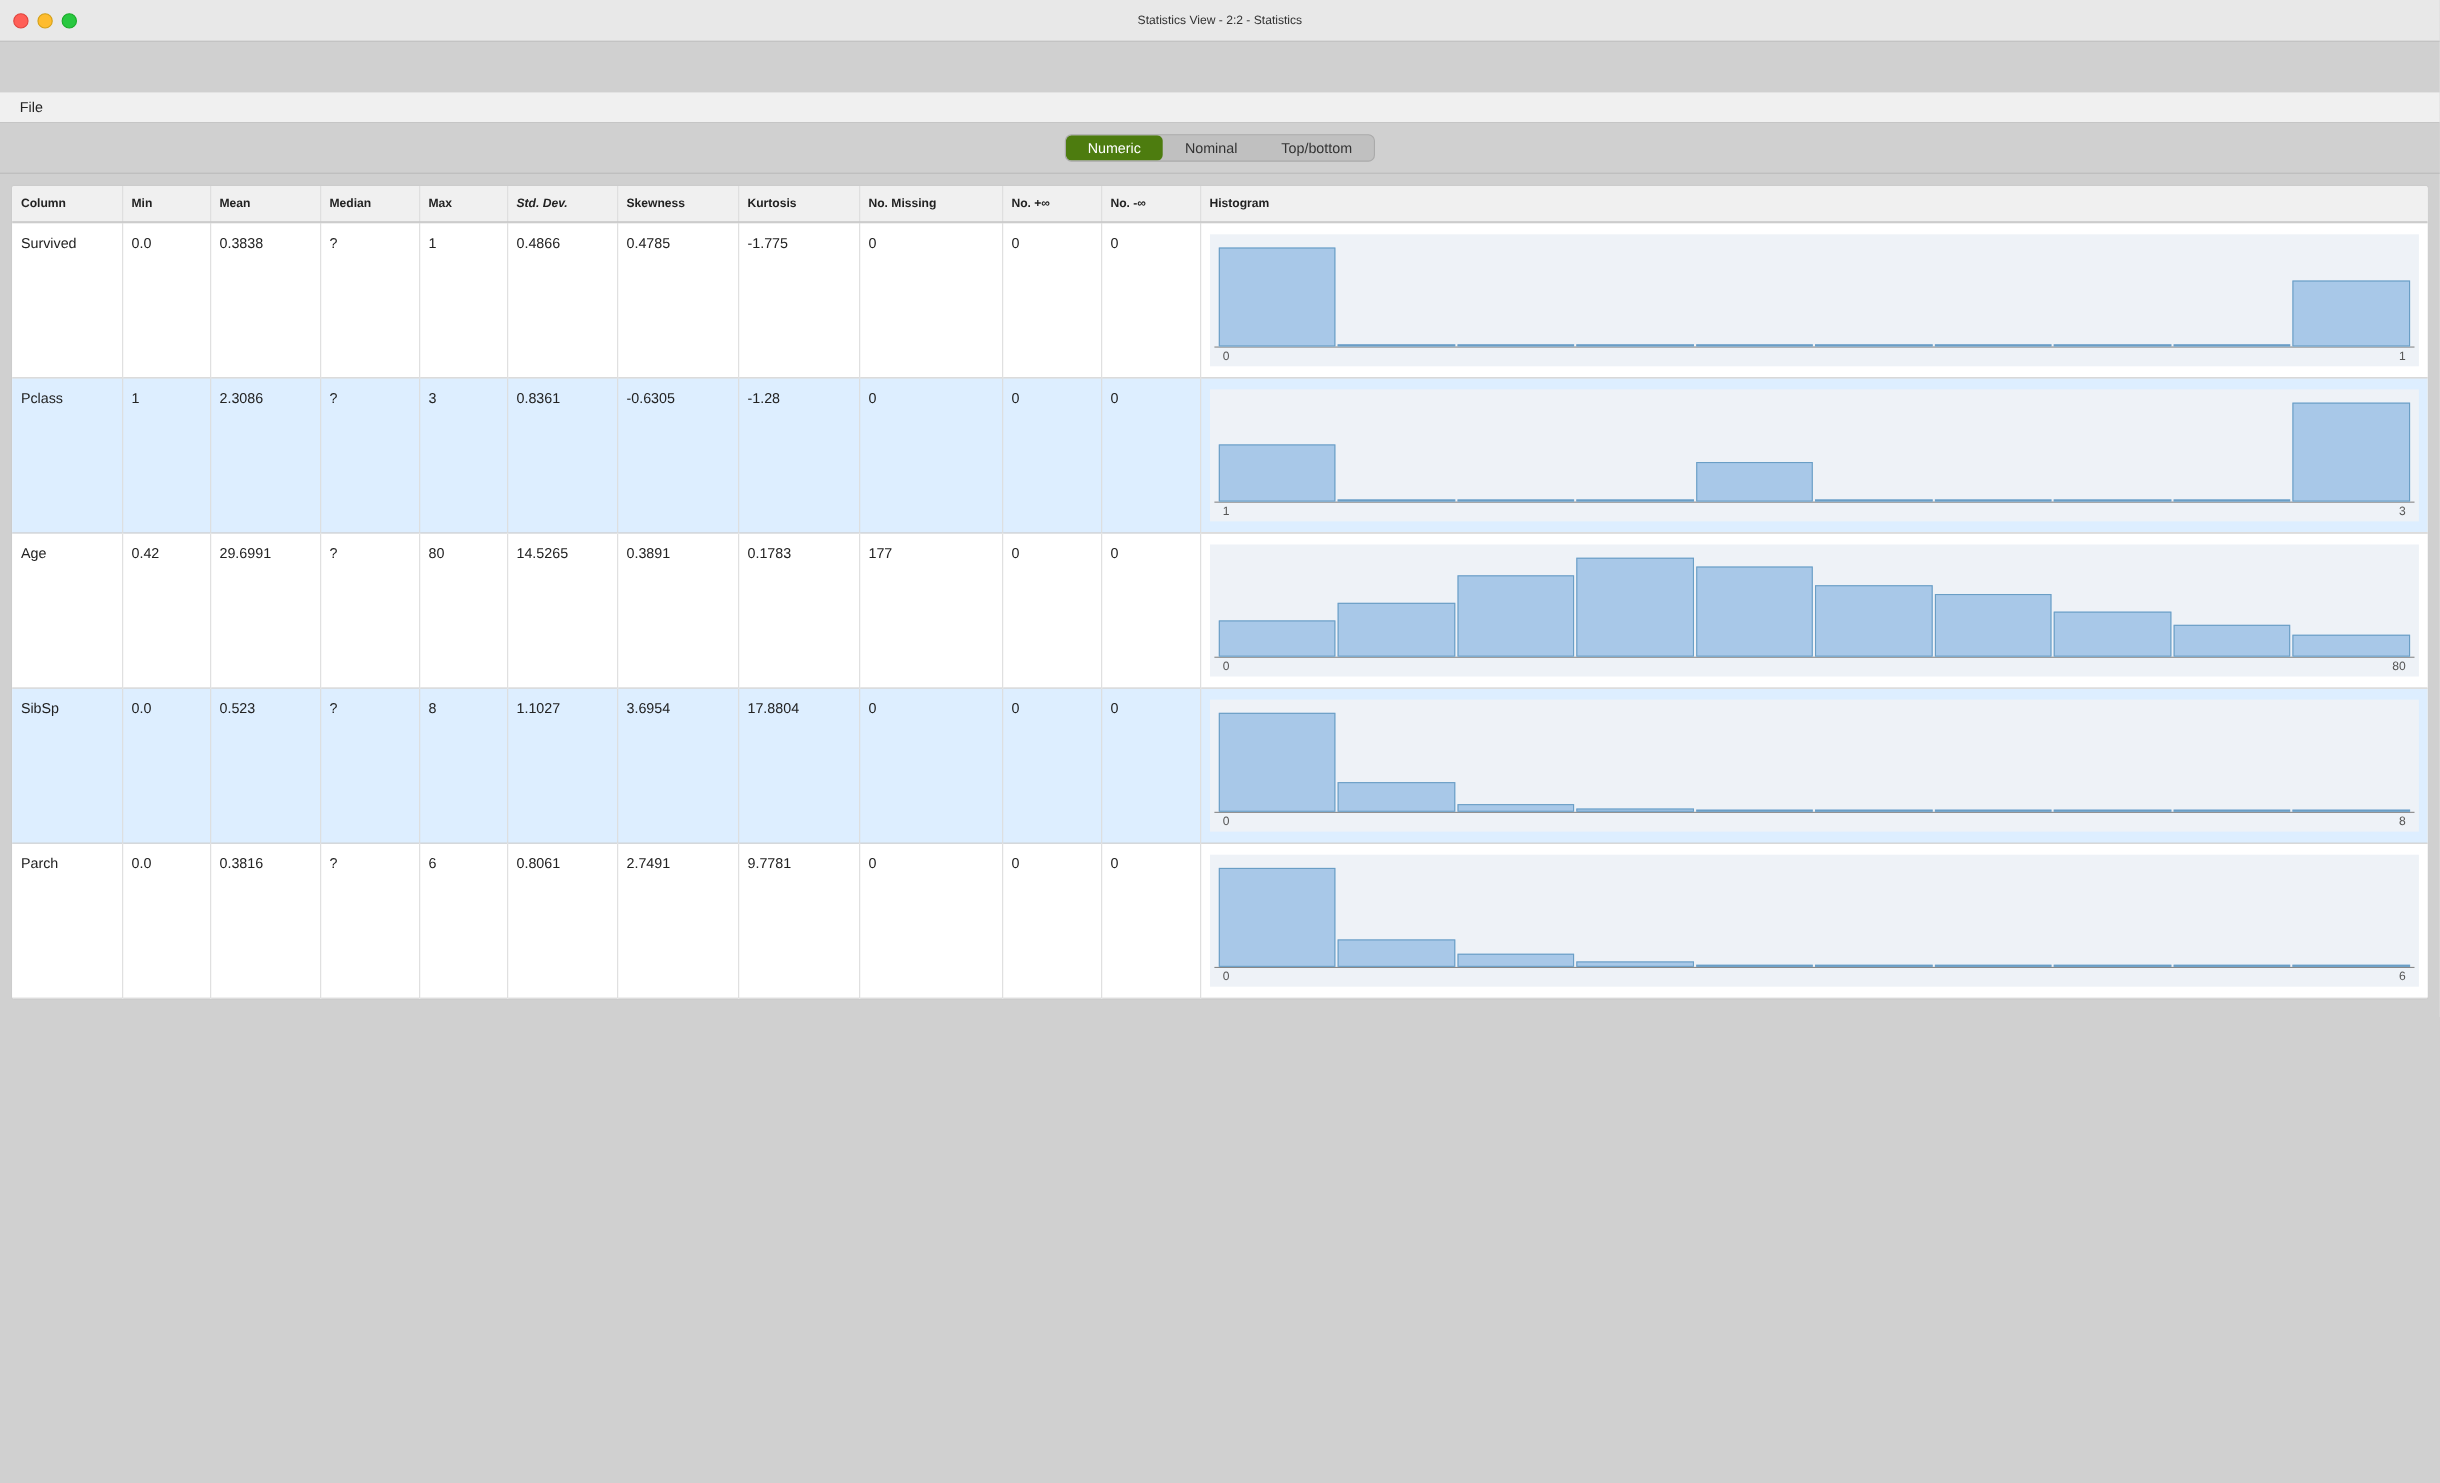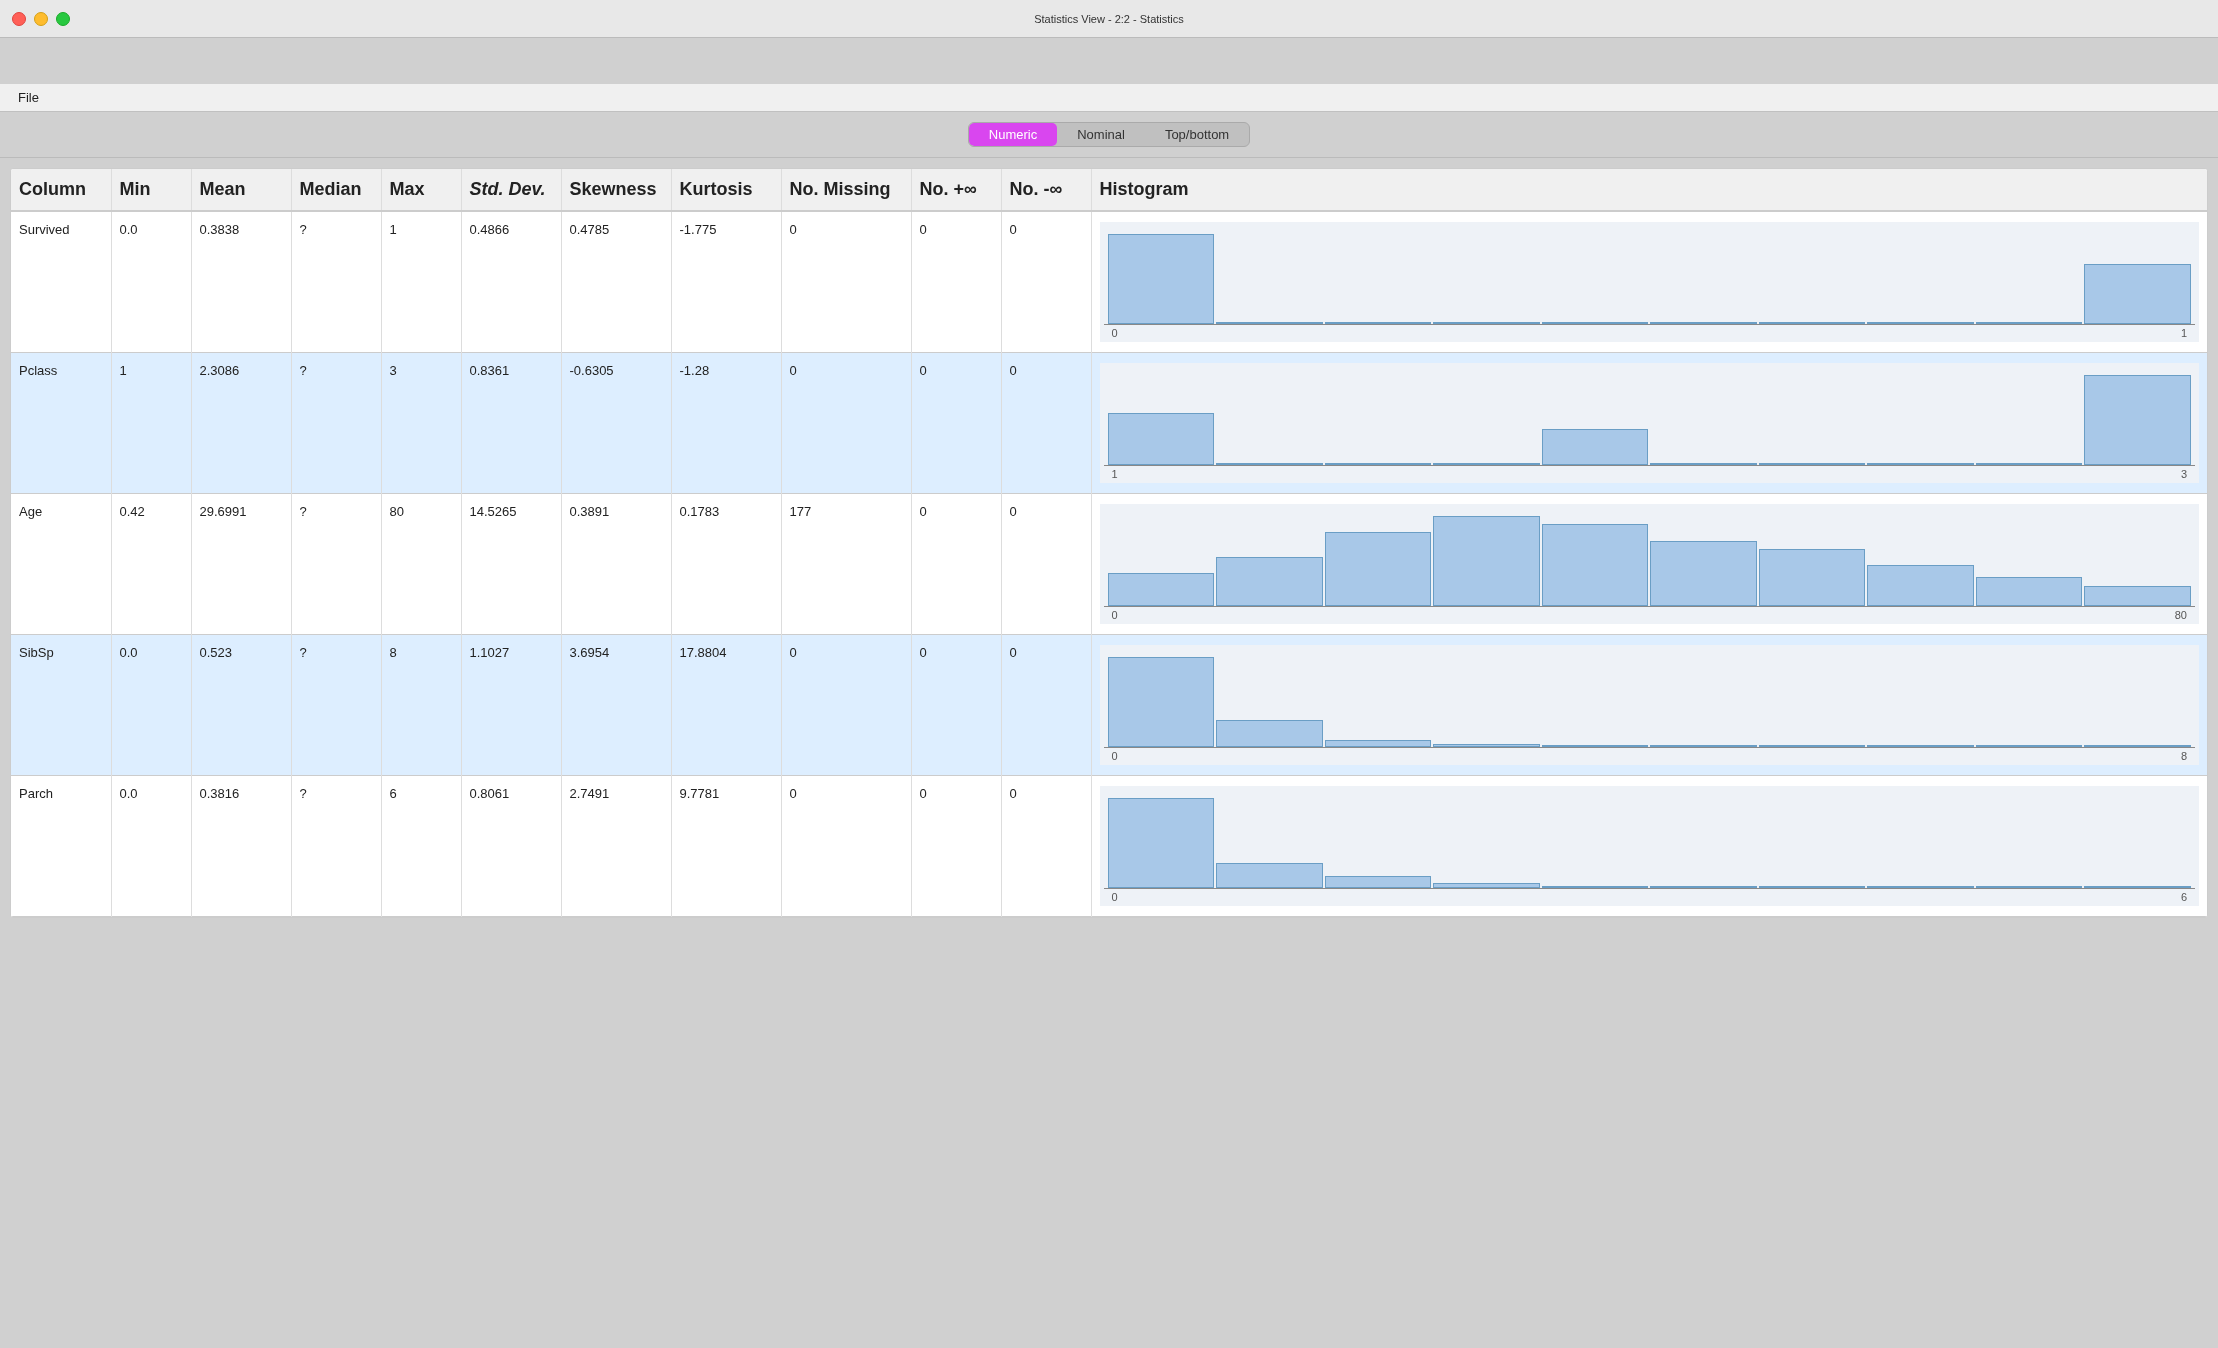--- a/index.html
+++ b/index.html
@@ -74,21 +74,21 @@
     }
     .tab-btn {
       padding: 4px 20px;
       font-size: 13px;
       cursor: pointer;
       border: none;
       background: transparent;
       color: #333;
     }
     .tab-btn.active {
-      background: #d946ef;
+      background: #4d7c0f;
       color: white;
       border-radius: 5px;
     }
 
     
     .main-content {
       background: #f5f5f5;
       padding: 0;
       margin: 10px;
       border: 1px solid #ccc;
@@ -104,21 +104,21 @@
     }
 
     .stats-table thead tr {
       background: #f0f0f0;
       border-bottom: 2px solid #ccc;
     }
     .stats-table thead th {
       padding: 10px 8px;
       text-align: left;
       font-weight: 600;
-      font-size: 18px;
+      font-size: 11px;
       color: #222;
       border-right: 1px solid #ddd;
     }
     .stats-table thead th:last-child { border-right: none; }
 
     .stats-table tbody tr {
       border-bottom: 1px solid #ccc;
       height: 130px;
       vertical-align: top;
     }

